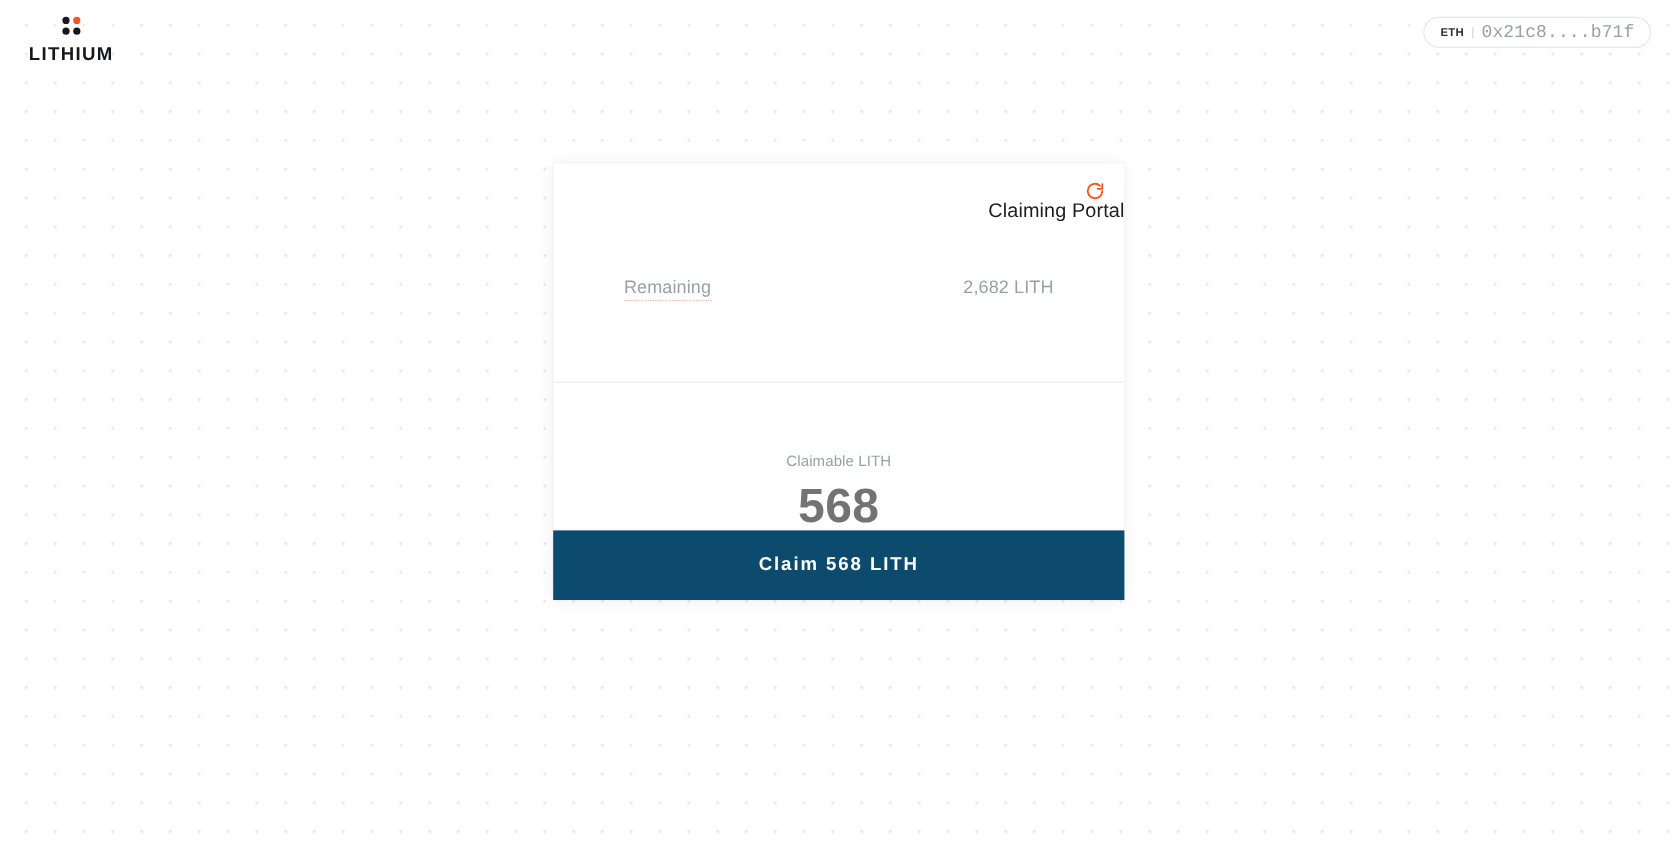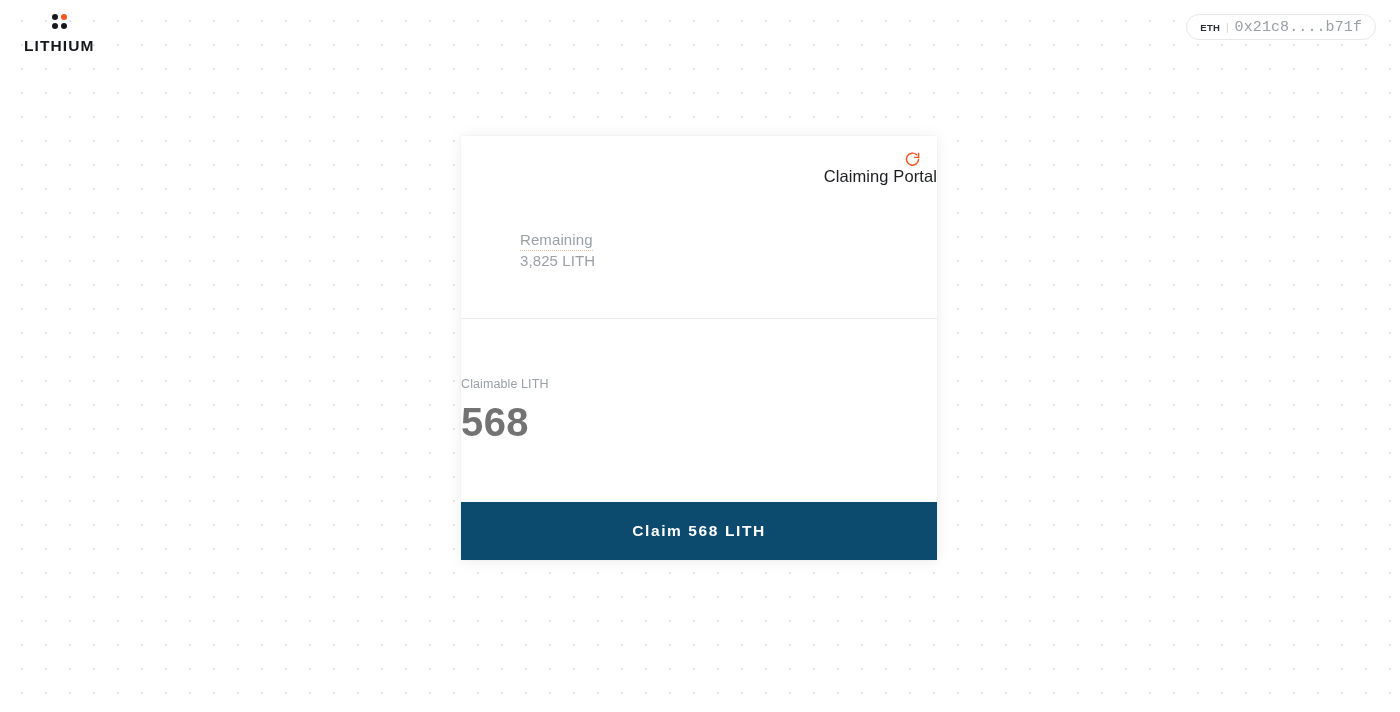--- a/index.html
+++ b/index.html
@@ -141,21 +141,20 @@
   
   .stats {
     padding: 0 59px 0 59px;
   }
 
   .stat-row {
     display: flex;
     align-items: baseline;
     justify-content: space-between;
     height: 38px;
-    flex-direction: column;
   }
 
   .stat-label {
     font-size: 15px;
     color: #9aa0a6;
     letter-spacing: .1px;
   }
   .stat-label.hinted {
     border-bottom: 1px dotted #f0b99e;
     padding-bottom: 2px;
@@ -172,22 +171,21 @@
 
   .divider {
     height: 1px;
     background: #ececec;
     margin-top: 6px;
   }
 
   
   .claimable {
     padding-top: 58px;
-    padding-bottom: 60px;
-    text-align: left;
+    text-align: center;
   }
   .claimable-label {
     font-size: 12.5px;
     color: #9aa0a6;
     letter-spacing: .1px;
   }
   .claimable-amount {
     margin-top: 11px;
     font-size: 40px;
     font-weight: bold;
@@ -243,21 +241,21 @@
         <polyline points="20.6,3.4 20.6,9.0 15.0,9.0"></polyline>
       </svg>
     </button>
     <div class="card-title">Claiming Portal</div>
   </div>
 
   <div class="stats">
 
     <div class="stat-row">
       <span class="stat-label hinted">Remaining</span>
-      <span class="stat-value">3,825 LITH</span>
+      <span class="stat-value">2,682 LITH</span>
     </div>
 
 
     <div class="stats-spacer"></div>
   </div>
 
   <div class="divider"></div>
 
   <div class="claimable">
     <div class="claimable-label">Claimable LITH</div>

